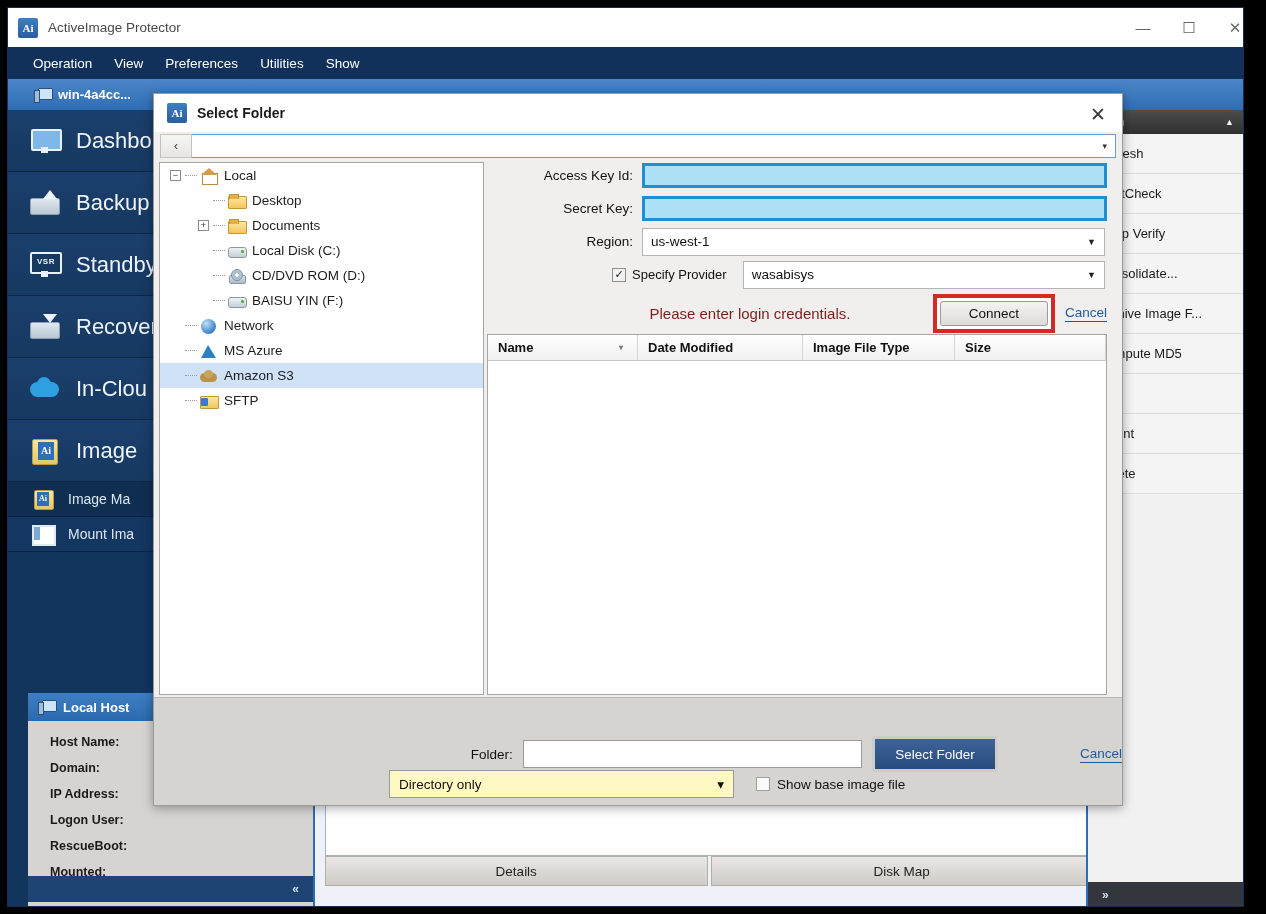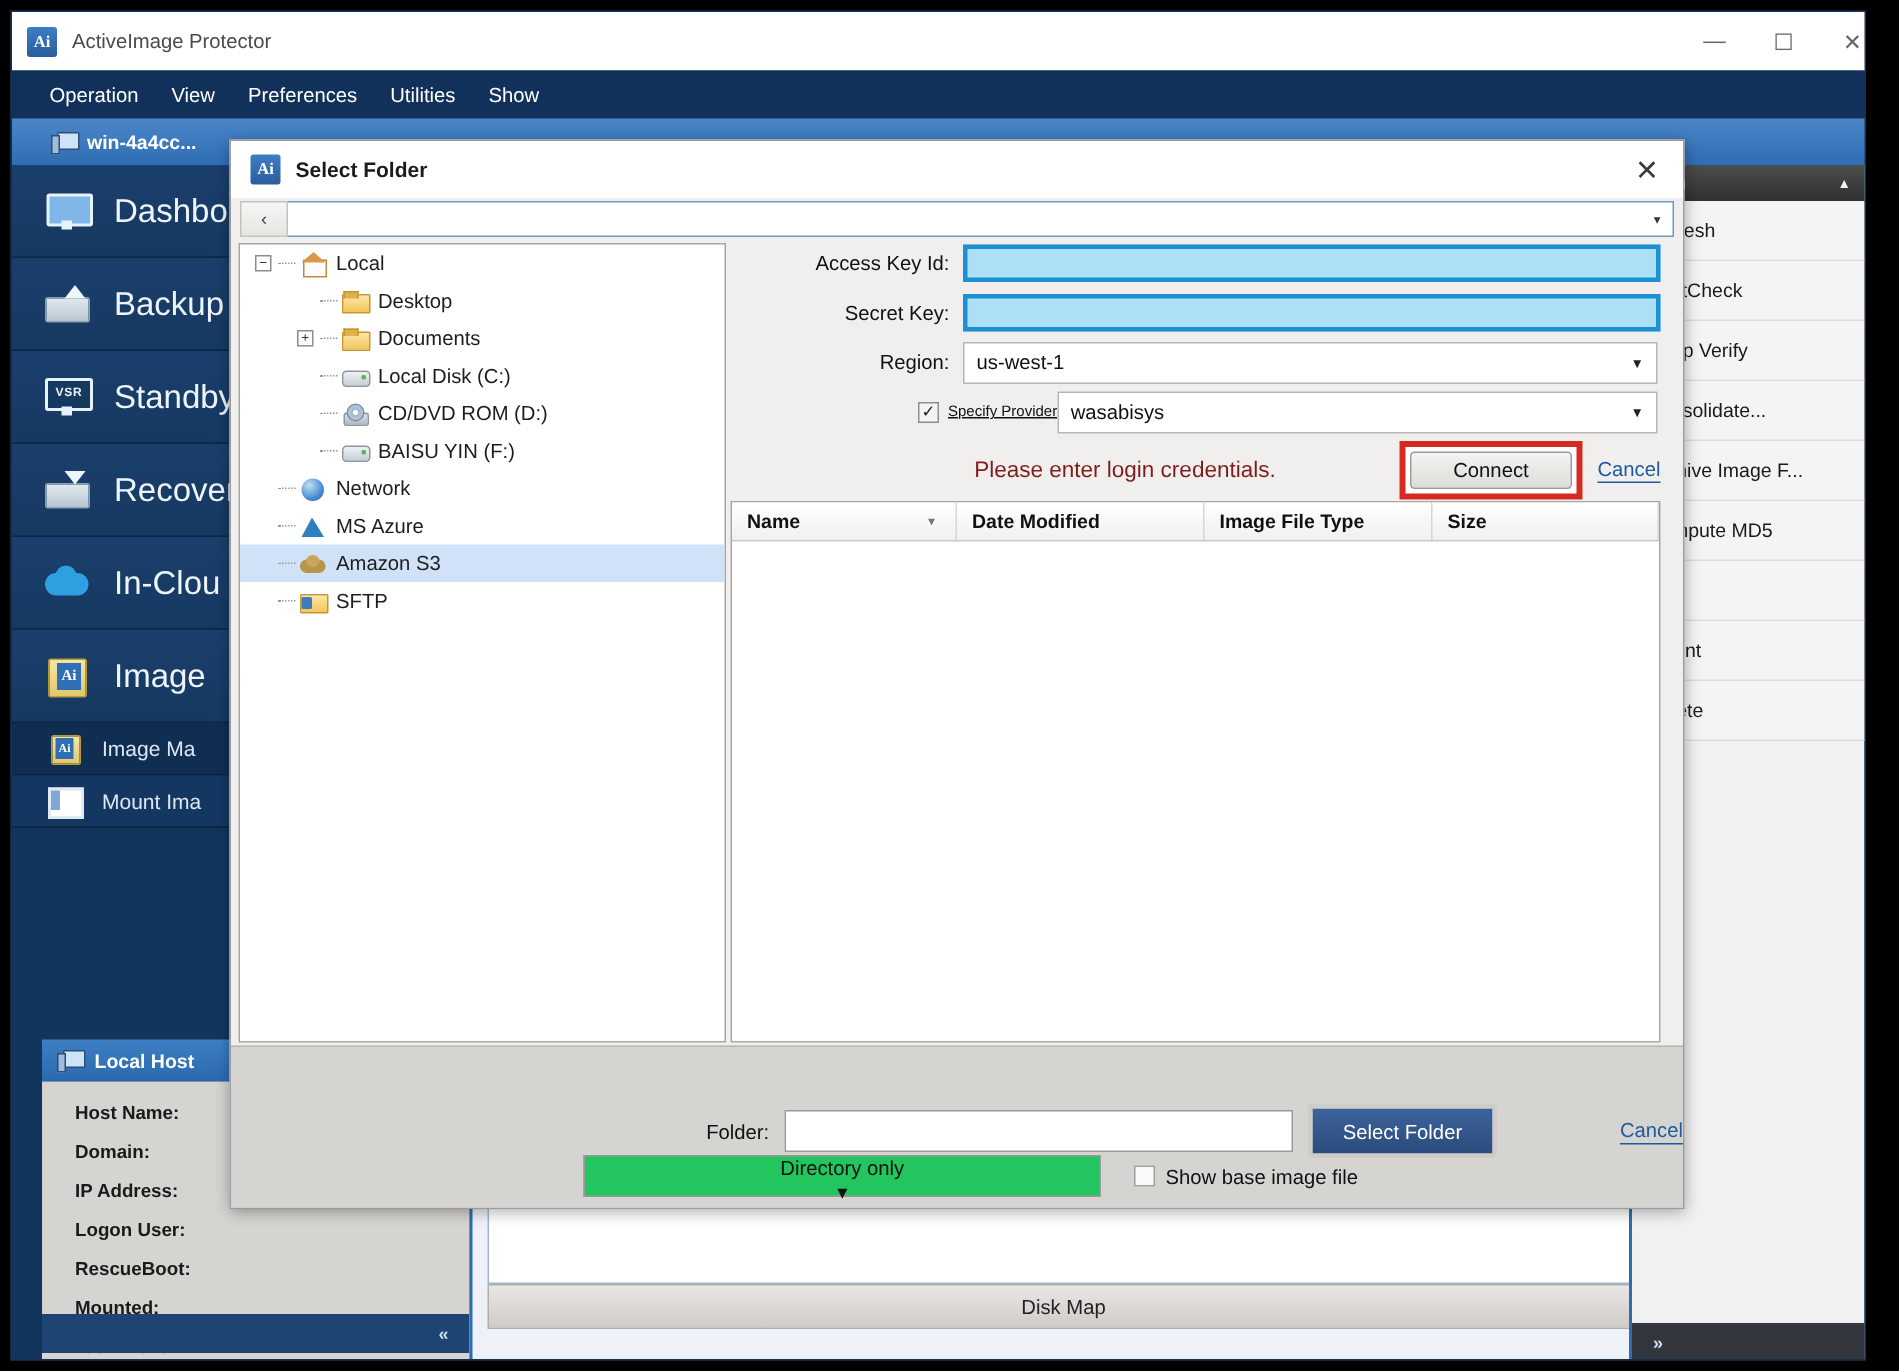--- a/index.html
+++ b/index.html
@@ -384,21 +384,21 @@
     padding: 13px 8px; font-size: 13.5px; color: #111; margin-right: 12px;
   }
   .combo .caret { font-size: 9px; color: #222; }
   #provider-row { display: flex; align-items: center; height: 27px; margin-bottom: 6px; }
   #provider-spacer { width: 125px; }
   .checkbox {
     width: 14px; height: 14px; border: 1px solid #8e8e8e; background: #f3f3f3;
     display: flex; align-items: center; justify-content: center;
     font-size: 11px; color: #1a1a1a; margin-right: 6px; flex: 0 0 14px;
   }
-  #provider-label { font-size: 10px; color: #111; margin-right: 0; white-space: nowrap; text-decoration: underline;}
+  #provider-label { font-size: 13px; color: #111; margin-right: 16px; white-space: nowrap;}
   #connect-row {
     display: flex; align-items: center; height: 38px; margin-bottom: 4px;
     position: relative;
   }
   #credentials-msg {
     flex: 1; text-align: center; font-size: 15px; color: #7f1d1d;
     padding-left: 80px;
   }
   #connect-highlight {
     border: 4px solid #d32a21; padding: 3px; background: #fff;
@@ -458,23 +458,23 @@
   #dlg-cancel {
     margin-left: 82px; font-size: 13.5px; color: #1c5c9e;
     border-bottom: 1px solid #1c5c9e; padding-bottom: 1px;
   }
   #filter-row {
     position: absolute; left: 0; top: 72px; width: 100%;
     display: flex; align-items: center;
   }
   #filter-spacer { width: 235px; }
   #filter-combo {
-    width: 345px; height: 28px; background: #22c55e; border: 1px solid #9a9a9a;
+    width: 345px; height: 28px; background: #fef9c3; border: 1px solid #9a9a9a;
     display: flex; align-items: center; justify-content: space-between;
-    padding: 0 9px; font-size: 13.5px; color: #111; flex-direction: column;
+    padding: 0 9px; font-size: 13.5px; color: #111;
   }
   #showbase-wrap {
     display: flex; align-items: center; margin-left: 22px;
     font-size: 13.5px; color: #111;
   }
   #showbase-box {
     width: 14px; height: 14px; border: 1px solid #a0a0a0; background: #fafafa;
     margin-right: 7px;
   }
 </style>
@@ -562,20 +562,21 @@
 
     </div>
     <div id="leftnav-footer">
       <span>«</span>
     </div>
   </div>
 
   <div id="content">
     <div id="content-white"></div>
     <div id="bottom-tabs">
+      <div class="btab">Details</div>
       <div class="btab">Disk Map</div>
     </div>
   </div>
 
   <div id="rightpanel">
     <div id="rp-header">
       <span>ation</span>
       <span class="caret">▲</span>
     </div>
     <div class="rp-item">Refresh</div>

